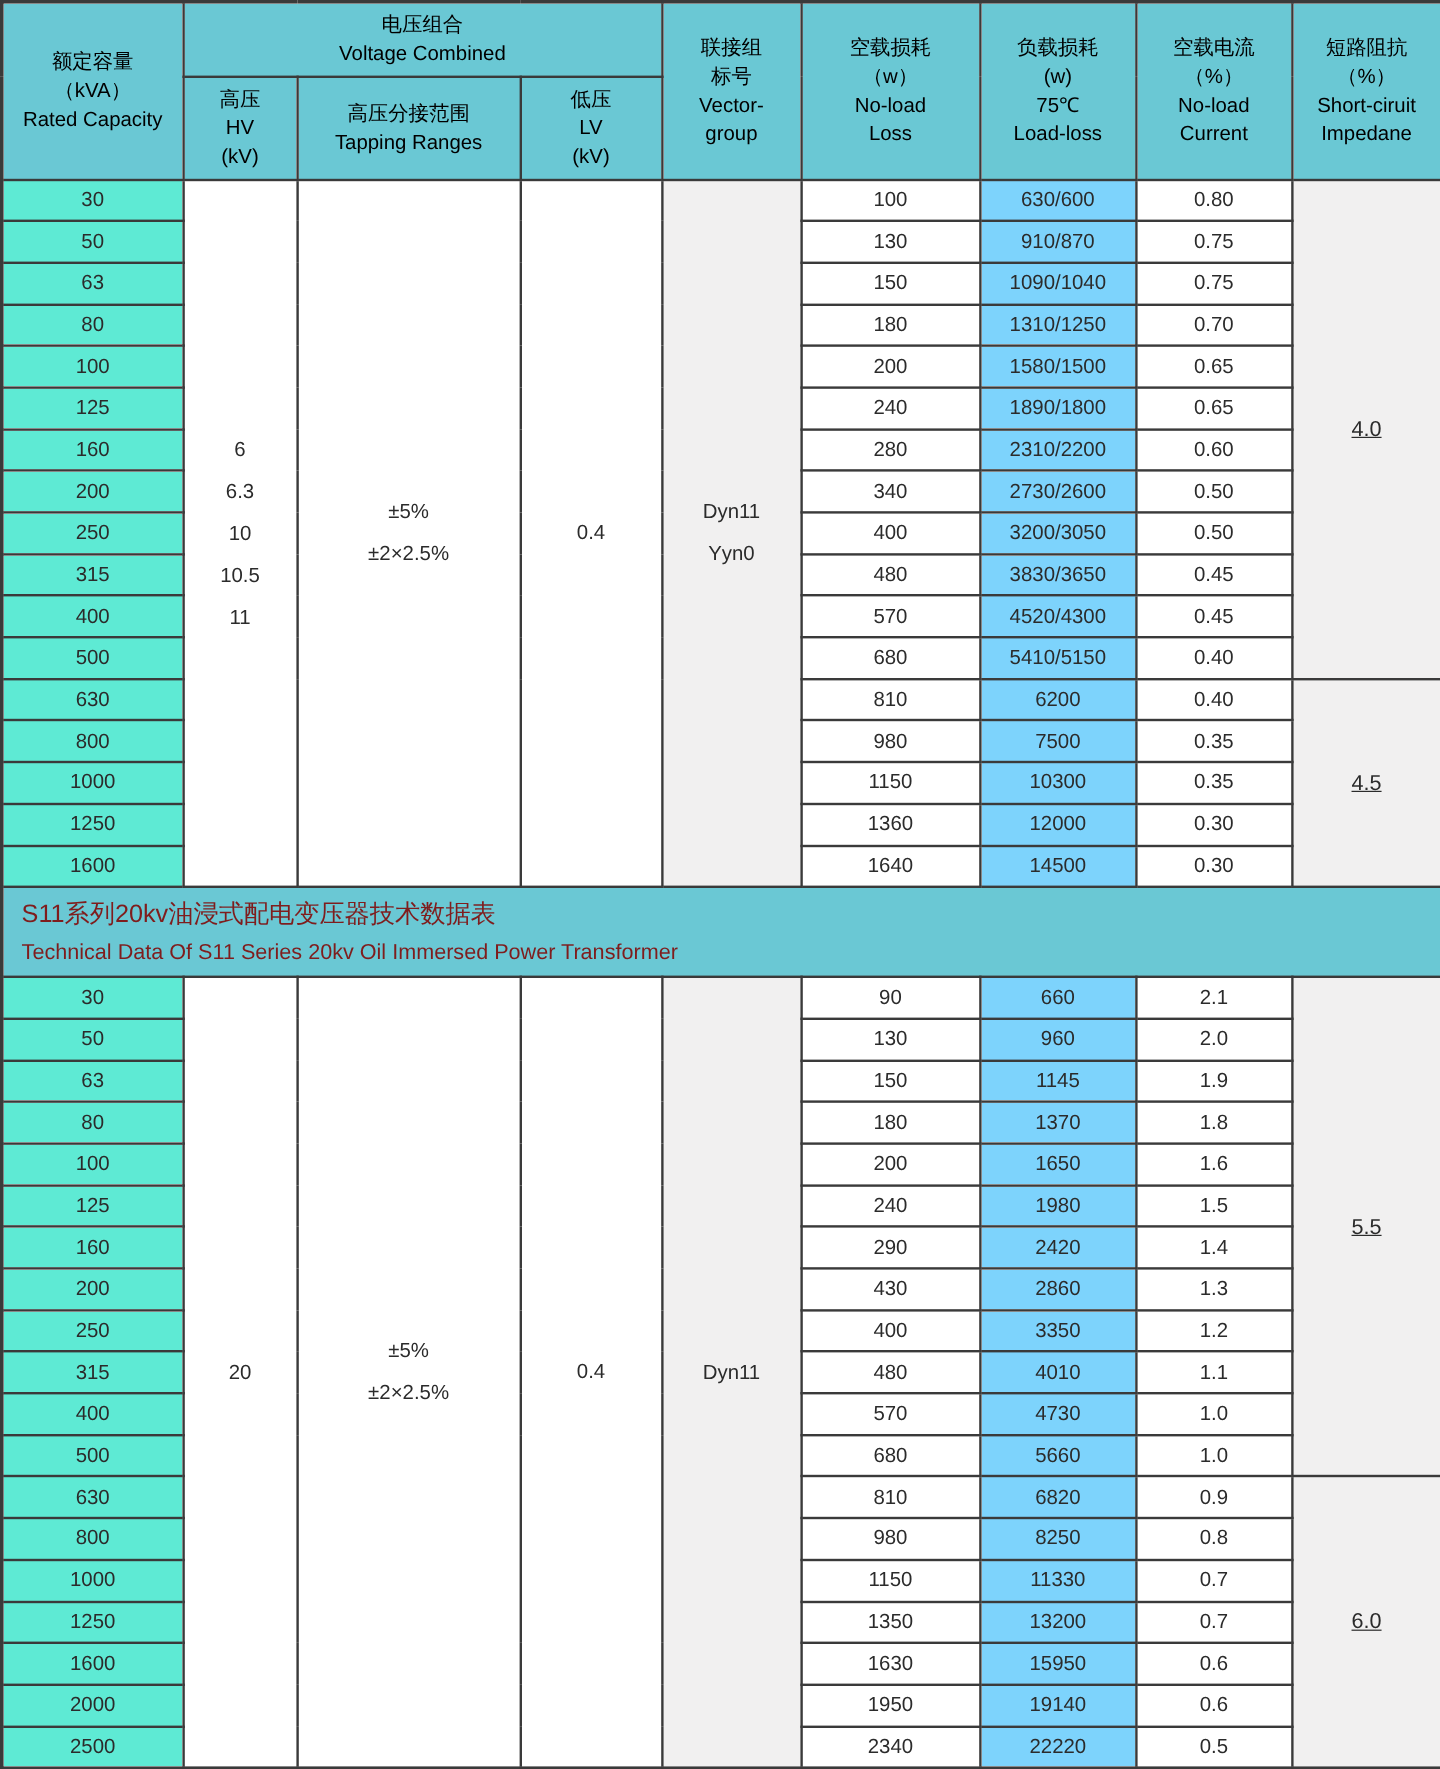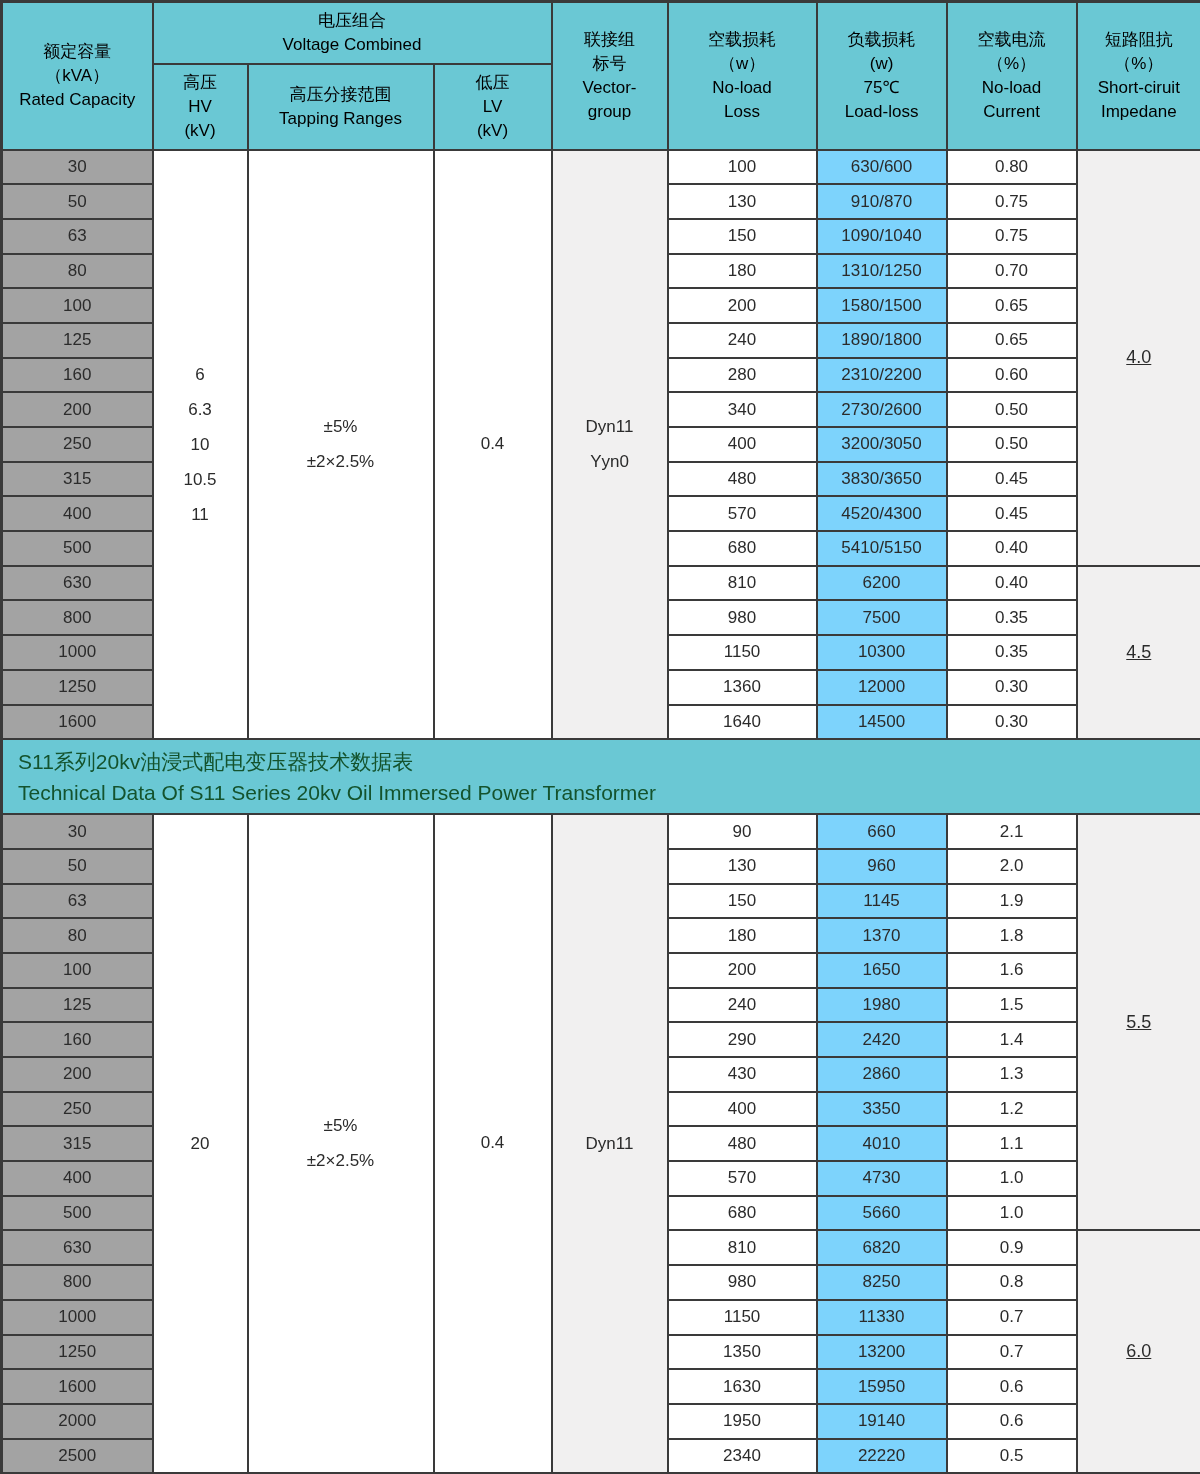--- a/index.html
+++ b/index.html
@@ -9,28 +9,28 @@
   table{border:3px solid #3a3a3a;}
 
   
   thead th{background:#6ac8d4;color:#000000;font-weight:normal;font-size:17px;}
   thead .ln{line-height:24px;}
   tr.h1{height:62px;}
   tr.h2{height:86px;}
 
   
   tr.banner-row{height:75px;}
-  tr.banner-row td{background:#6ac8d4;color:#14532d;text-align:left;padding:4px 0 4px 15px;}
+  tr.banner-row td{background:#6ac8d4;color:#7f1d1d;text-align:left;padding:4px 0 4px 15px;}
   .bn-zh{font-size:21px;line-height:32px;}
-  .bn-en{font-size:21px;line-height:30px;}
+  .bn-en{font-size:18px;line-height:30px;}
 
   
   tbody tr.data-row{height:34.7px;}
   tbody td{font-size:17px;background:#ffffff;}
-  td.c-cap{background:#a3a3a3;}
+  td.c-cap{background:#5eead4;}
   td.c-ll{background:#7dd3fc;}
   td.c-vec{background:#f1f0f0;}
   td.c-imp{background:#f1f0f0;font-size:18px;text-decoration:underline;}
   td.c-merged .ln{line-height:35px;}
 </style>
 </head>
 <body>
 
 <table>
   <colgroup>

